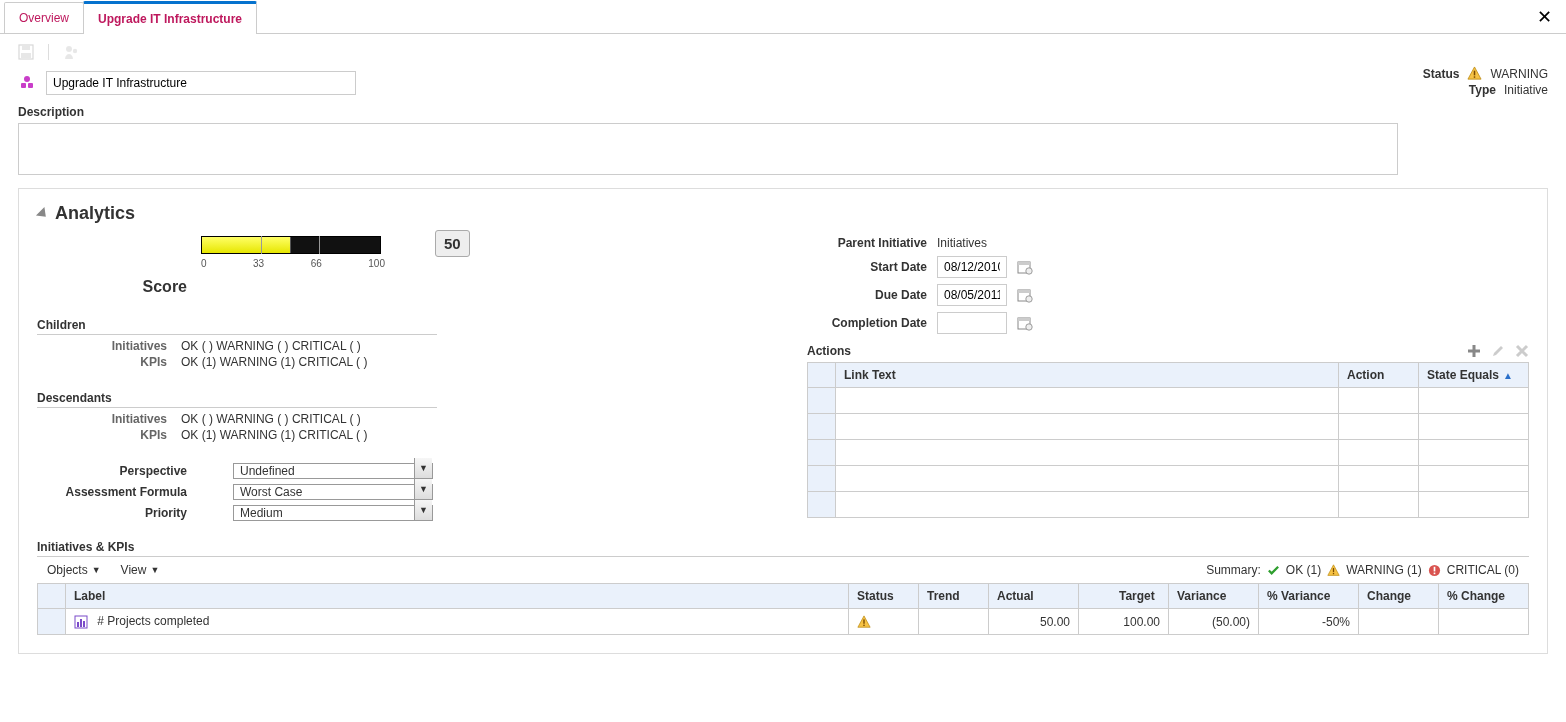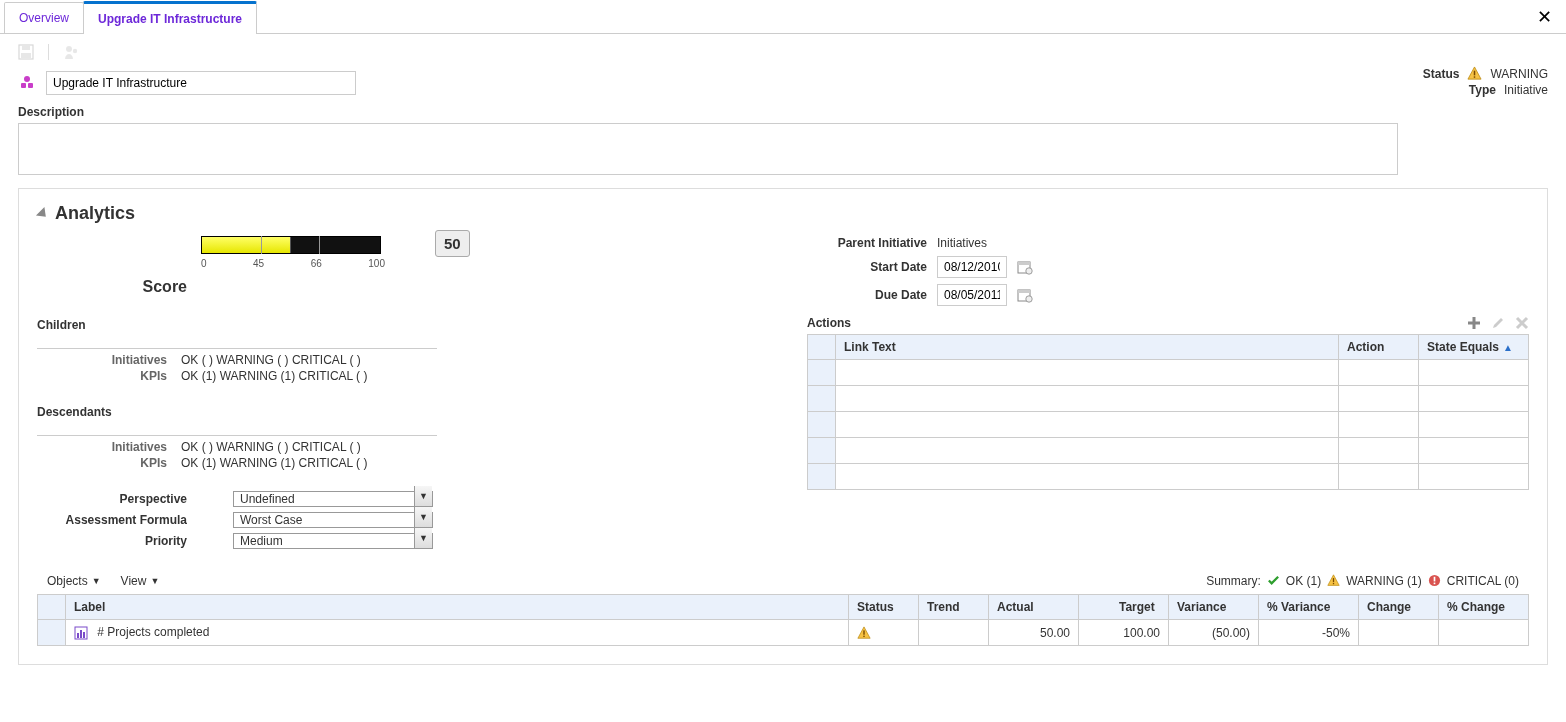--- a/index.html
+++ b/index.html
@@ -1,18 +1,18 @@
 <!DOCTYPE html>
 <html><head>
 <meta charset="utf-8">
 <style>
   * { box-sizing: border-box; }
   html, body { margin: 0; padding: 0; font-family: Arial, Helvetica, sans-serif; font-size: 12px; color: #333; background: #fff; width: 1566px; }
   .tabs { display: flex; border-bottom: 1px solid #ccc; align-items: flex-end; height: 34px; padding-left: 4px; position:relative; }
-  .tab { padding: 8px 14px; border: 1px solid #ccc; border-bottom: none; margin-right: -1px; color: #6d28d9; cursor: pointer; background: #fff; border-top-left-radius:2px; border-top-right-radius:2px;}
+  .tab { padding: 8px 14px; border: 1px solid #ccc; border-bottom: none; margin-right: -1px; color: #be185d; cursor: pointer; background: #fff; border-top-left-radius:2px; border-top-right-radius:2px;}
   .tab.active { border-top: 3px solid #0572ce; font-weight: bold; background: #fff; position: relative; top:1px; }
   .close-x { position: absolute; right: 14px; top: 6px; font-size: 18px; cursor: pointer; color:#000; }
   .toolbar { padding: 10px 18px 6px 18px; display:flex; align-items:center; gap:14px; color:#bbb; }
   .icon-disabled { opacity:0.45; }
   .body-area { padding: 0 18px 18px 18px; }
   .title-row { display:flex; align-items:center; gap:10px; }
   .title-input { border:1px solid #ccc; padding:4px 6px; width:310px; height:24px; font-size:12px; }
   .status-block { margin-left:auto; text-align:right; }
   .status-block .row { display:flex; align-items:center; justify-content:flex-end; gap:8px; margin-bottom:2px;}
   .status-block .lbl { font-weight:bold; }
@@ -26,21 +26,21 @@
   .right-col { flex:1; }
   .score-row { display:flex; align-items:flex-start; gap:14px; margin-top:6px;}
   .score-label { width:150px; text-align:right; font-weight:bold; font-size:16px; padding-top:42px; }
   .bullet-wrap { width:220px; }
   .bullet { position:relative; width:180px; height:18px; border:1px solid #000; background:#111; margin-bottom:4px; }
   .bullet .fill { position:absolute; left:0; top:0; bottom:0; background: linear-gradient(#ffff66,#e6e600); border-right:1px solid #555; }
   .bullet .tick33 { position:absolute; left:33%; top:-1px; bottom:-1px; width:1px; background:#999; }
   .bullet .tick66 { position:absolute; left:66%; top:-1px; bottom:-1px; width:1px; background:#999; }
   .bullet-ticks { display:flex; justify-content:space-between; font-size:10px; color:#555; width:184px; }
   .score-badge { border:1px solid #aaa; background:#eee; padding:4px 8px; font-size:15px; font-weight:bold; border-radius:3px; margin-top:-6px;}
-  .group-heading { font-weight:bold; border-bottom:1px solid #ccc; padding-bottom:16px; margin-top:22px; margin-bottom:4px; width:400px;}
+  .group-heading { font-weight:bold; border-bottom:1px solid #ccc; padding-bottom:2px; margin-top:22px; margin-bottom:4px; width:400px;}
   .kv-row { display:flex; gap:14px; margin:2px 0; width:400px;}
   .kv-row .k { width:130px; text-align:right; font-weight:bold; color:#666;}
   .kv-row .v { flex:1; }
   .form-row { display:flex; align-items:center; gap:10px; margin:5px 0;}
   .form-row .flabel { width:150px; text-align:right; font-weight:bold; }
   .select { display:flex; align-items:flex-end; border:1px solid #999; height:16px; width:200px; background:#fff;margin-left:36px; }
   .select .stext { flex:1; padding:0 6px; }
   .select .sarrow { width:18px; height:20px; border-left:1px solid #999; background:linear-gradient(#f6f6f6,#ddd); display:flex; align-items:center; justify-content:center; font-size:9px; }
   .right-form-row { display:flex; align-items:center; gap:10px; margin:6px 0; }
   .right-form-row .rflabel { width:120px; text-align:right; font-weight:bold; }
@@ -52,21 +52,21 @@
   .actions-icons .enabled { color:#666; }
   table.actions-table { width:100%; border-collapse:collapse; margin-top:4px; border:1px solid #ccc;}
   table.actions-table th { background:#eaf1fb; border:1px solid #ccc; text-align:left; padding:5px 8px; font-weight:bold; }
   table.actions-table td { border:1px solid #ccc; height:26px; }
   table.actions-table td.rownum { width:28px; background:#eaf1fb;}
   .sort-caret { color:#2a6fc9; font-size:10px; margin-left:4px;}
   .ik-section { margin-top:14px; }
   .ik-heading { font-weight:bold; border-bottom:1px solid #ccc; padding-bottom:2px; }
   .ik-toolbar { display:flex; align-items:center; gap:20px; padding:6px 10px; }
   .ik-toolbar .tbitem { display:flex; gap:4px; align-items:center; cursor:pointer;}
-  .ik-summary { margin-left:auto; display:flex; gap:6px; align-items:flex-start;}
+  .ik-summary { margin-left:auto; display:flex; gap:6px; align-items:flex-end;}
   table.ik-table { width:100%; border-collapse:collapse; border:1px solid #ccc;}
   table.ik-table th { background:#eaf1fb; border:1px solid #ccc; text-align:left; padding:5px 8px; font-weight:bold;}
   table.ik-table td { border:1px solid #ccc; padding:5px 8px; height:26px;}
   table.ik-table td.num { text-align:right; }
   .rownum-th { width:28px; background:#eaf1fb;}
   .ok-icon { color:#2e9e2e; }
   .crit-icon { color:#d9534f; }
   .kpi-icon { display:inline-flex; width:14px; height:14px; margin-right:6px; vertical-align:middle;}
   .save-sep { width:1px; height:16px; background:#ddd; }
   svg { display:block; }
@@ -146,21 +146,21 @@
         <div class="score-row">
           <div class="score-label">Score</div>
           <div class="bullet-wrap">
             <div class="bullet">
               <div class="fill" style="width:50%"></div>
               <div class="tick33"></div>
               <div class="tick66"></div>
             </div>
             <div class="bullet-ticks">
               <span>0</span>
-              <span>45</span>
+              <span>33</span>
               <span>66</span>
               <span>100</span>
             </div>
           </div>
           <div class="score-badge">50</div>
         </div>
 
         <div class="group-heading">Children</div>
         <div class="kv-row">
             <span class="k">Initiatives</span>
@@ -217,20 +217,31 @@
               <svg width="16" height="16" viewBox="0 0 16 16">
                 <rect x="1" y="3" width="12" height="11" fill="none" stroke="#888"></rect>
                 <rect x="1" y="3" width="12" height="3" fill="#ccc"></rect>
                 <circle cx="12" cy="12" r="3.2" fill="#eee" stroke="#888" stroke-width="0.8"></circle>
               </svg>
             </span>
         </div>
         <div class="right-form-row">
           <span class="rflabel">Due Date</span>
           <input class="date-input" value="08/05/2011" style="">
+          <span class="date-icon">
+              <svg width="16" height="16" viewBox="0 0 16 16">
+                <rect x="1" y="3" width="12" height="11" fill="none" stroke="#888"></rect>
+                <rect x="1" y="3" width="12" height="3" fill="#ccc"></rect>
+                <circle cx="12" cy="12" r="3.2" fill="#eee" stroke="#888" stroke-width="0.8"></circle>
+              </svg>
+            </span>
+        </div>
+        <div class="right-form-row">
+          <span class="rflabel">Completion Date</span>
+          <input class="date-input" value="" style="">
           <span class="date-icon">
               <svg width="16" height="16" viewBox="0 0 16 16">
                 <rect x="1" y="3" width="12" height="11" fill="none" stroke="#888"></rect>
                 <rect x="1" y="3" width="12" height="3" fill="#ccc"></rect>
                 <circle cx="12" cy="12" r="3.2" fill="#eee" stroke="#888" stroke-width="0.8"></circle>
               </svg>
             </span>
         </div>
 
         <div class="actions-header">
@@ -293,20 +304,21 @@
                 <td></td>
                 <td></td>
                 <td></td>
               </tr>
           </tbody>
         </table>
       </div>
     </div>
 
     <div class="ik-section">
+      <div class="ik-heading">Initiatives &amp; KPIs</div>
       <div class="ik-toolbar">
         <span class="tbitem">
             <span>Objects</span> 
             <span style="font-size:9px;">▼</span>
           </span>
         <span class="tbitem">
             <span>View</span> 
             <span style="font-size:9px;">▼</span>
           </span>
         <div class="ik-summary">

